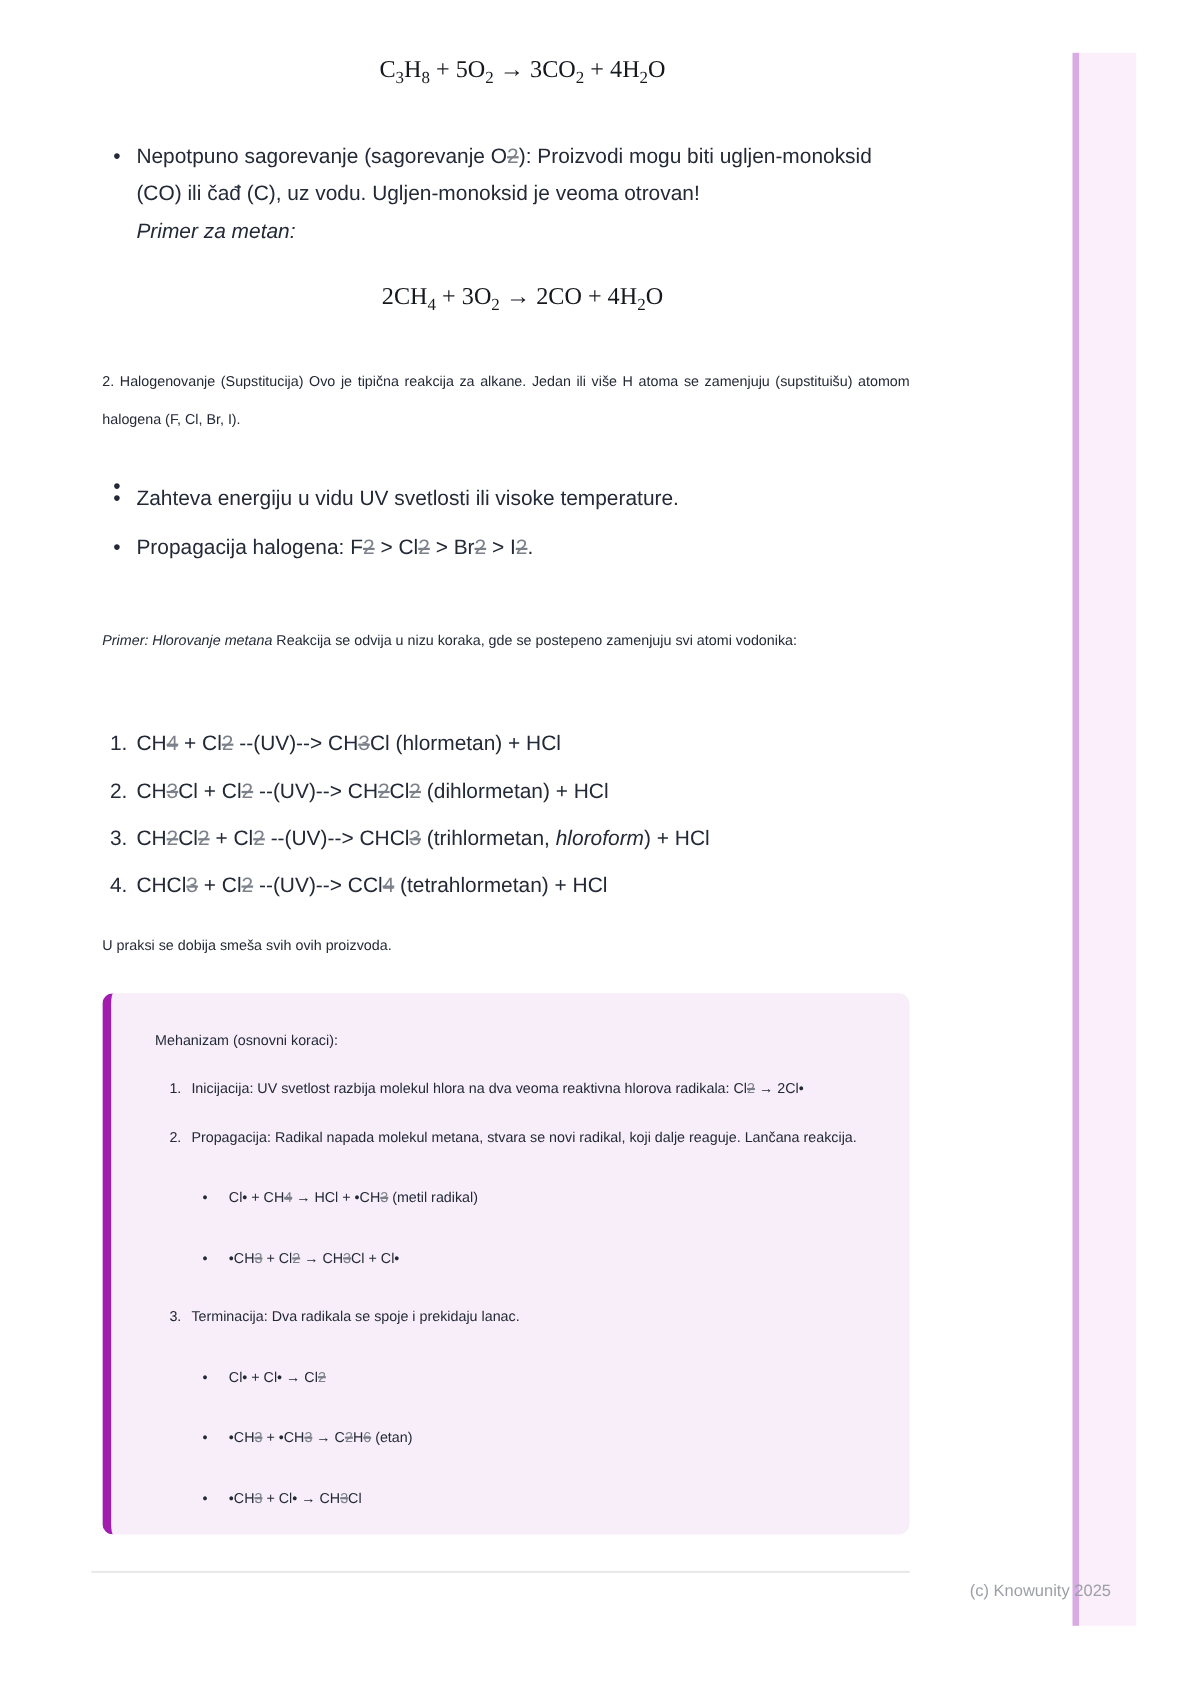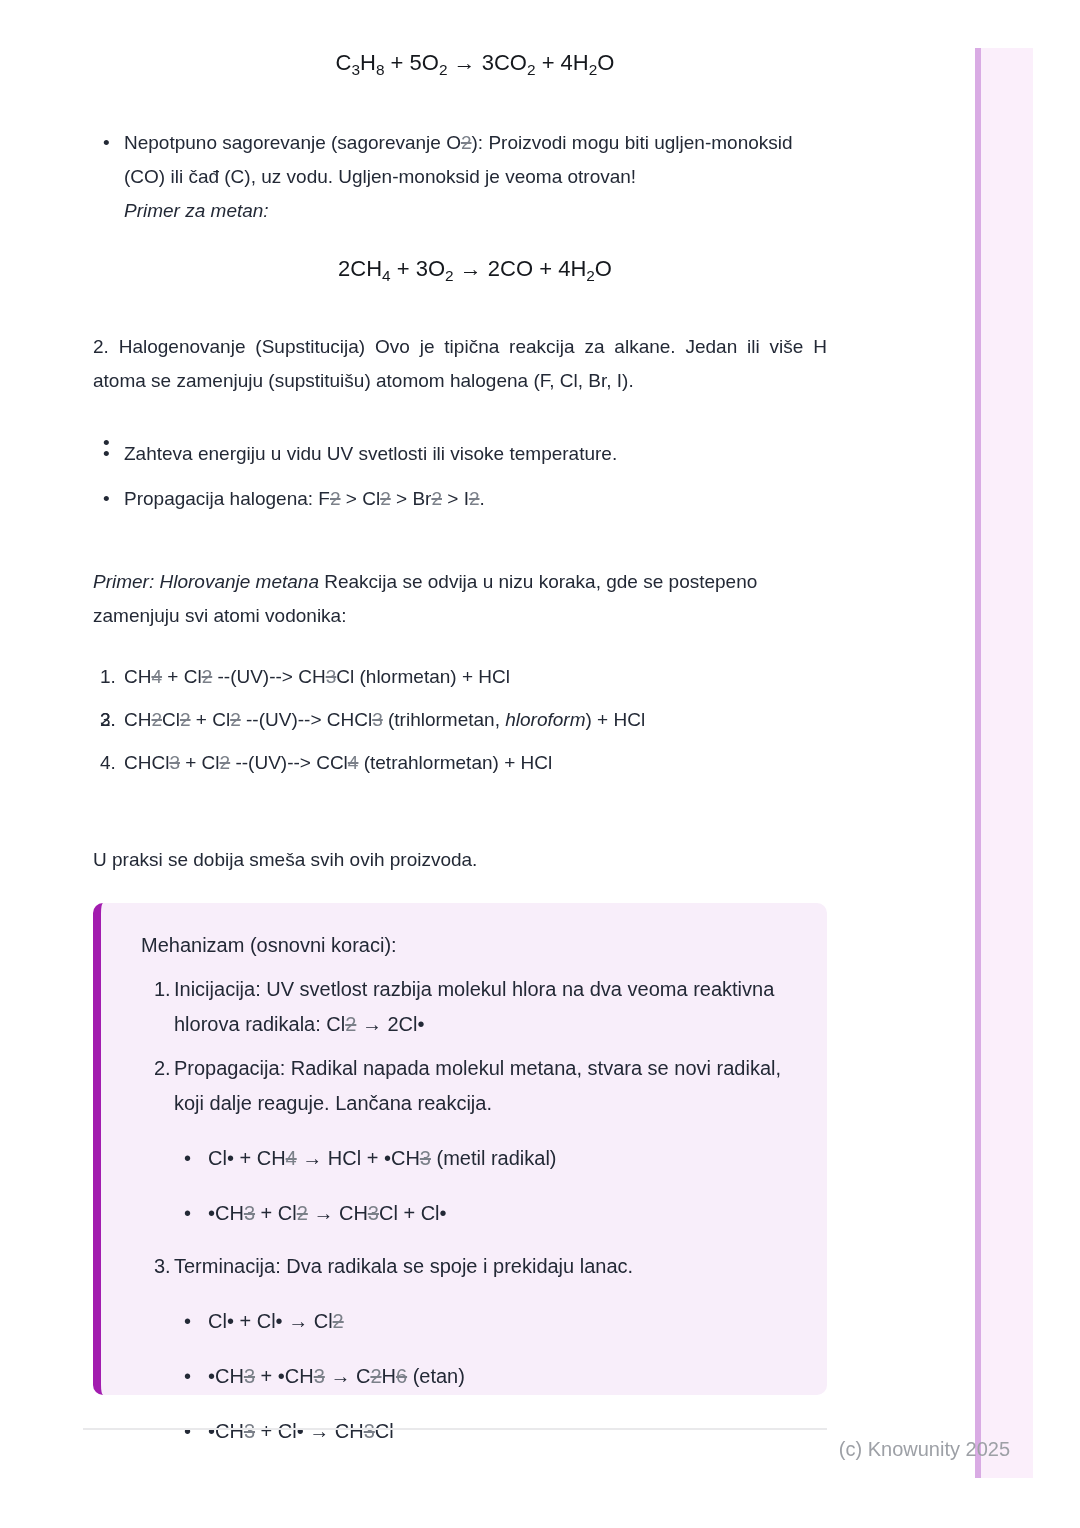--- a/index.html
+++ b/index.html
@@ -7,64 +7,64 @@
     position:relative; width:1080px; height:1528px; background:#ffffff;
     font-family:"Liberation Sans", sans-serif; color:#232936; overflow:hidden;
   }
   .b  { font-weight:400; }
   .i  { font-style:italic;text-align:right; }
   .st { color:#7b8089; text-decoration:line-through; text-decoration-thickness:1.5px; }
 
   
   .equation {
     position:absolute; left:93px; width:734px; box-sizing:border-box; padding-left:30px;
-    text-align:center; font-family:Liberation Sans, sans-serif; font-size:22px; color:#15181d;
+    text-align:center; font-family:Liberation Serif, serif; font-size:22px; color:#15181d;
   }
   .equation sub { font-size:0.7em; }
 
   
-  .para { position:absolute; left:93px; width:734px; font-size:19px; line-height:34px; }
+  .para { position:absolute; left:93px; width:734px; font-size:13px; line-height:34px; }
   .just { text-align:justify; }
 
   
   .ulist { position:absolute; left:93px; width:734px; font-size:19px; line-height:34px; }
   .uli { position:relative; padding-left:31px; margin-bottom:11px; }
   .uli > .marker { position:absolute; left:10px; top:0; }
 
   
   .olist { position:absolute; left:93px; width:734px; font-size:19px; line-height:34px; }
   .oli { position:relative; padding-left:31px; margin-bottom:9px; }
   .oli > .num { position:absolute; left:7px; top:0; }
 
   
   .li-body p { margin:0; }
 
   
   .box {
     position:absolute; left:93px; top:903px; width:734px; height:492px; box-sizing:border-box;
     background:#f8eefa; border-left:8px solid #a21caf; border-radius:10px;
-    padding:25px 34px 0 40px; font-size:20px; line-height:35px;
+    padding:25px 34px 0 40px; font-size:13px; line-height:35px;
   }
   .box-heading { font-weight:700; margin:0 0 2px 0; }
   .box-list { list-style:none; margin:0; padding:0; }
   .box-li { position:relative; padding-left:33px; margin-top:9px; }
   .box-li > .num { position:absolute; left:13px; top:0; }
   .box-li p { margin:0; }
   .sub { list-style:none; margin:3px 0 6px 0; padding:0; }
   .sub li { position:relative; padding-left:34px; margin-top:20px; margin-bottom:14px; }
   .sub li::before { content:"\2022"; position:absolute; left:10px; top:0; }
   .box-li.gap { margin-top:18px; }
 
   
   .divider { position:absolute; left:83px; top:1428px; width:744px; height:2px; background:#e9e9eb; }
   .side-line  { position:absolute; left:975px; top:48px; width:6px;  height:1430px; background:#d9abe4; }
   .side-panel { position:absolute; left:981px; top:48px; width:52px; height:1430px; background:#fbeffb; }
   .footer {
     position:absolute; top:1438px; left:500px; right:70px; text-align:right;
-    font-size:20px; color:#9da0a6; z-index:5;
+    font-size:15px; color:#9da0a6; z-index:5;
   }
 </style>
 </head>
 <body>
 
 <div class="page">
 
   <div class="side-panel"></div>
   <div class="side-line"></div>
 
@@ -100,20 +100,21 @@
 
   <div class="para" style="top:565px"><span class="i">Primer: Hlorovanje metana</span><span> Reakcija se odvija u nizu koraka, gde se postepeno zamenjuju svi atomi vodonika:</span></div>
 
   <div class="olist" style="top:660px">
     <div class="oli">
       <span class="num">1.</span>
       <span><span>CH</span><span class="st">4</span><span> + Cl</span><span class="st">2</span><span> --(UV)--&gt; </span><span class="b">CH</span><span class="b st">3</span><span class="b">Cl</span><span> (hlormetan) + HCl</span></span>
     </div>
     <div class="oli">
       <span class="num">2.</span>
+      <span><span>CH</span><span class="st">3</span><span>Cl + Cl</span><span class="st">2</span><span> --(UV)--&gt; </span><span class="b">CH</span><span class="b st">2</span><span class="b">Cl</span><span class="b st">2</span><span> (dihlormetan) + HCl</span></span>
     </div>
     <div class="oli">
       <span class="num">3.</span>
       <span><span>CH</span><span class="st">2</span><span>Cl</span><span class="st">2</span><span> + Cl</span><span class="st">2</span><span> --(UV)--&gt; </span><span class="b">CHCl</span><span class="b st">3</span><span> (trihlormetan, </span><span class="i">hloroform</span><span>) + HCl</span></span>
     </div>
     <div class="oli">
       <span class="num">4.</span>
       <span><span>CHCl</span><span class="st">3</span><span> + Cl</span><span class="st">2</span><span> --(UV)--&gt; </span><span class="b">CCl</span><span class="b st">4</span><span> (tetrahlormetan) + HCl</span></span>
     </div>
   </div>

